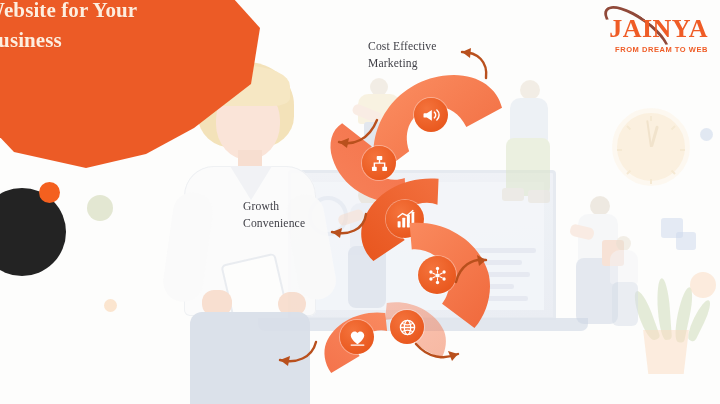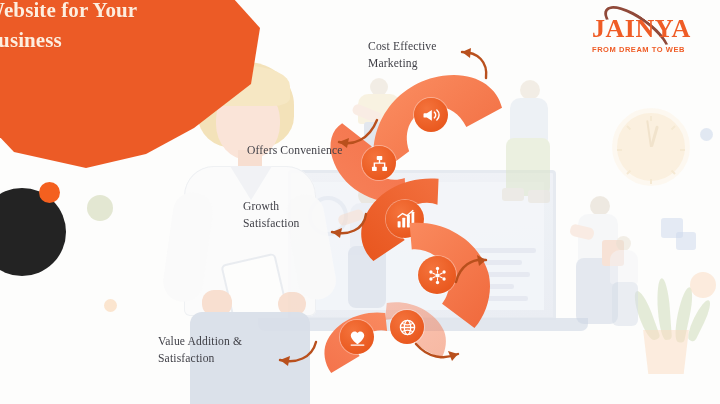--- a/index.html
+++ b/index.html
@@ -83,21 +83,21 @@
   }
 
   
   .dot{ position:absolute; border-radius:50%;}
   .dot-dark{ left:-22px; top:188px; width:88px; height:88px; background:#232323;}
   .dot-orange{ left:39px; top:182px; width:21px; height:21px; background:#f4601f;}
   .dot-olive{ left:87px; top:195px; width:26px; height:26px; background:#e3e7d2;}
   .dot-peach{ left:104px; top:299px; width:13px; height:13px; background:#fbe5cf;}
 
   
-  .logo{ position:absolute; left:592px; top:14px; width:116px; height:52px; text-align:left;}
+  .logo{ position:absolute; left:592px; top:14px; width:116px; height:52px; text-align:right;}
   .logo-word{
     font-family:"Liberation Serif", serif; font-weight:700; font-size:26px;
     color:#ef5c26; letter-spacing:.5px; line-height:30px; position:relative; z-index:2;
   }
   .logo-swoosh{
     position:absolute; left:6px; top:3px; width:78px; height:30px;
     border:3px solid #7d2a18; border-radius:50%;
     border-right-color:transparent; border-bottom-color:transparent;
     transform:rotate(36deg); opacity:.85; z-index:1;
   }
@@ -363,30 +363,29 @@
 
   <div class="label" style="left:368px;top:38px;">Cost Effective
 Marketing</div>
   <div class="arrow" style="left:452px;top:46px;">
     <svg width="38" height="36" viewBox="0 0 38 36">
       <path d="M34 32 C36 16 26 6 10 6" fill="none" stroke="#b9501d" stroke-width="2.4" stroke-linecap="round"></path>
       <path d="M10 6 L19 2 L18 12 Z" fill="#b9501d"></path>
     </svg>
   </div>
 
-  <div class="label" style="left:247px;top:142px;">Offers Convenience</div>
   <div class="arrow" style="left:333px;top:116px;">
     <svg width="48" height="34" viewBox="0 0 48 34">
       <path d="M44 4 C36 24 20 30 6 26" fill="none" stroke="#b9501d" stroke-width="2.4" stroke-linecap="round"></path>
       <path d="M6 26 L16 22 L14 32 Z" fill="#b9501d"></path>
     </svg>
   </div>
 
   <div class="label" style="left:243px;top:198px;">Growth
-Satisfaction</div>
+Convenience</div>
   <div class="arrow" style="left:324px;top:208px;">
     <svg width="46" height="34" viewBox="0 0 46 34">
       <path d="M42 6 C40 22 24 28 8 24" fill="none" stroke="#b9501d" stroke-width="2.4" stroke-linecap="round"></path>
       <path d="M8 24 L18 20 L16 30 Z" fill="#b9501d"></path>
     </svg>
   </div>
 
   <div class="arrow" style="left:452px;top:252px;">
     <svg width="40" height="34" viewBox="0 0 40 34">
       <path d="M4 30 C8 14 20 6 34 8" fill="none" stroke="#b9501d" stroke-width="2.4" stroke-linecap="round"></path>
@@ -394,22 +393,20 @@
     </svg>
   </div>
 
   <div class="arrow" style="left:414px;top:338px;">
     <svg width="48" height="26" viewBox="0 0 48 26">
       <path d="M2 6 C14 20 30 22 44 16" fill="none" stroke="#b9501d" stroke-width="2.4" stroke-linecap="round"></path>
       <path d="M44 16 L34 13 L38 23 Z" fill="#b9501d"></path>
     </svg>
   </div>
 
-  <div class="label" style="left:158px;top:333px;">Value Addition &amp;
-Satisfaction</div>
   <div class="arrow" style="left:272px;top:338px;">
     <svg width="48" height="30" viewBox="0 0 48 30">
       <path d="M44 4 C40 20 24 26 8 22" fill="none" stroke="#b9501d" stroke-width="2.4" stroke-linecap="round"></path>
       <path d="M8 22 L18 18 L16 28 Z" fill="#b9501d"></path>
     </svg>
   </div>
 
 </div>
 
 </body></html>

